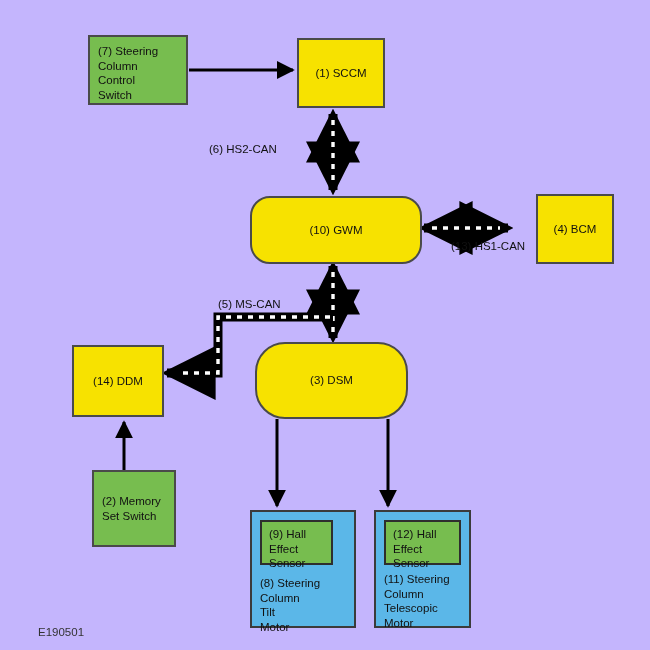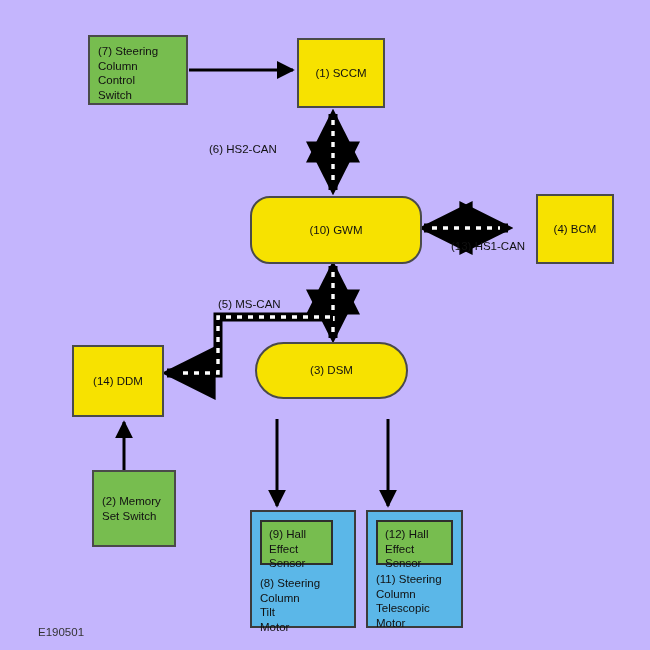--- a/index.html
+++ b/index.html
@@ -118,38 +118,38 @@
 Column
 Control
 Switch</div>
 
   <div class="node yellow center-label" style="left:297px; top:38px; width:88px; height:70px;">(1) SCCM</div>
 
   <div class="node yellow center-label" style="left:250px; top:196px; width:172px; height:68px;border-radius:20px;">(10) GWM</div>
 
   <div class="node yellow center-label" style="left:512px; top:194px; width:78px; height:70px;margin-left:24px;">(4) BCM</div>
 
-  <div class="node yellow center-label" style="left:255px; top:342px; width:153px; height:57px;border-radius:30px;">(3) DSM</div>
+  <div class="node yellow center-label" style="left:255px; top:342px; width:153px; height:77px;border-radius:30px;">(3) DSM</div>
 
   <div class="node yellow center-label" style="left:72px; top:345px; width:92px; height:72px;">(14) DDM</div>
 
   <div class="node green" style="left:92px; top:470px; width:84px; height:77px; display:flex; align-items:center;">(2) Memory
 Set Switch</div>
 
   <div class="node blue" style="left:250px; top:510px; width:106px; height:118px; padding:0;">
     <div class="sensor-box" style="left:8px; top:8px; width:73px; height:45px;">(9) Hall
 Effect
 Sensor</div>
     <div class="motor-label" style="left:8px; top:64px;">(8) Steering
 Column
 Tilt
 Motor</div>
   </div>
 
-  <div class="node blue" style="left:366px; top:510px; width:97px; height:118px; padding:0;">
+  <div class="node blue" style="left:374px; top:510px; width:97px; height:118px; padding:0;">
     <div class="sensor-box" style="left:8px; top:8px; width:77px; height:45px;">(12) Hall
 Effect
 Sensor</div>
     <div class="motor-label" style="left:8px; top:60px;">(11) Steering
 Column
 Telescopic
 Motor</div>
   </div>
 
   <div class="bus-label" style="left:209px; top:143px;">(6) HS2-CAN</div>

